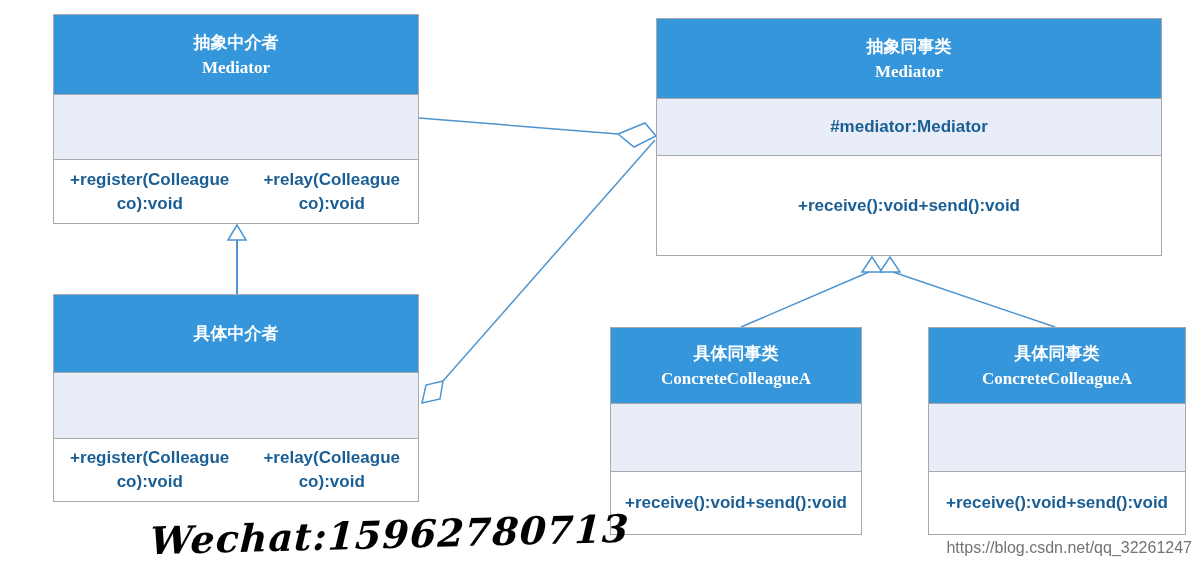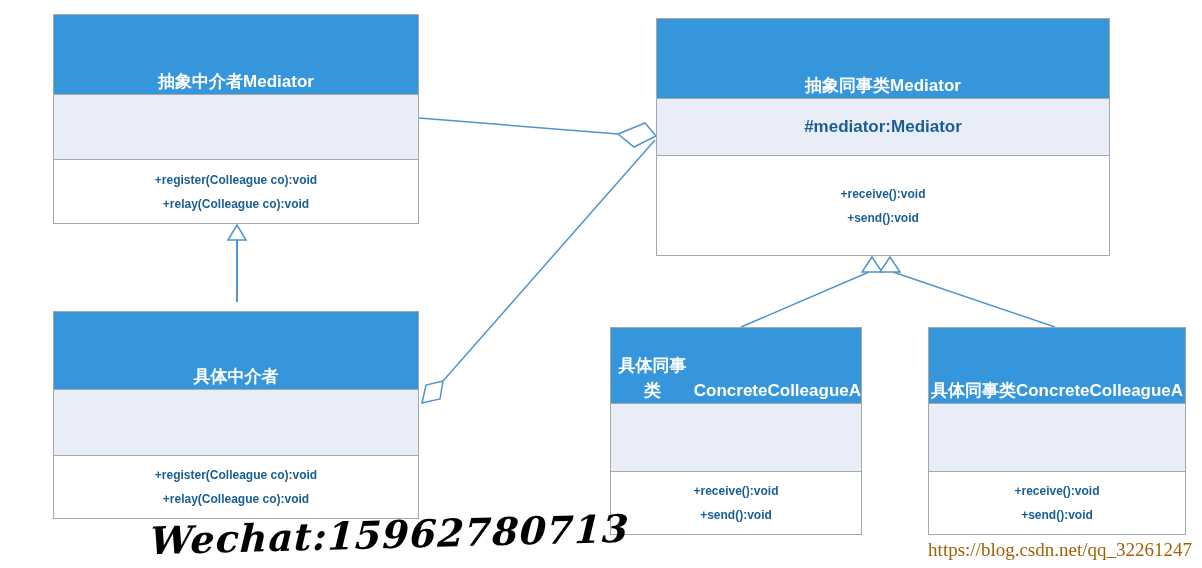--- a/index.html
+++ b/index.html
@@ -25,72 +25,72 @@
     display: flex;
     flex-direction: column;
   }
   .cls-hdr {
     background: #3596db;
     color: #ffffff;
     font-weight: bold;
     font-size: 17px;
     line-height: 25px;
     display: flex;
-    flex-direction: row;
+    flex-direction: column;
     justify-content: center;
-    align-items: flex-end;
+    align-items: center;
     text-align: center;
     border-bottom: 1px solid #a8a8a8;
+    font-family: Liberation Serif, serif;
   }
   .cls-fields {
     background: #e9edf8;
     border-bottom: 1px solid #a8a8a8;
     display: flex;
     flex-direction: column;
     justify-content: center;
     align-items: center;
     color: #1a5e94;
     font-weight: bold;
     font-size: 17px;
     line-height: 24px;
     text-align: center;
   }
   .cls-methods {
     background: #ffffff;
     display: flex;
-    flex-direction: column;
+    flex-direction: row;
     justify-content: center;
     align-items: center;
     color: #1a5e94;
     font-weight: bold;
-    font-size: 12px;
+    font-size: 17px;
     line-height: 24px;
     text-align: center;
   }
   .wm-hand {
     position: absolute;
     left: 150px;
     top: 512px;
     font-family: "DejaVu Serif", serif;
     font-style: italic;
     font-weight: bold;
     font-size: 38px;
     letter-spacing: 1px;
     color: #000000;
     transform: rotate(-1.5deg) skewX(-4deg);
     white-space: nowrap;
   }
   .wm-url {
     position: absolute;
     right: 10px;
     top: 539px;
-    font-size: 19px;
-    color: #a16207;
+    font-size: 16px;
+    color: #737373;
     white-space: nowrap;
-    font-family: Liberation Serif, serif;
   }
   svg line, svg polygon { vector-effect: non-scaling-stroke; }
 </style>
 </head>
 <body>
 
 <div id="canvas">
 
   <svg id="connectors" width="1202" height="568" viewBox="0 0 1202 568">
 
@@ -125,35 +125,35 @@
       <div>抽象中介者</div>
       <div>Mediator</div>
     </div>
     <div class="cls-fields" style="height:65px"></div>
     <div class="cls-methods" style="height:63px">
       <div>+register(Colleague co):void</div>
       <div>+relay(Colleague co):void</div>
     </div>
   </div>
 
-  <div class="class-box" style="left:656px;top:18px;width:454px;height:238px">
+  <div class="class-box" style="left:656px;top:18px;width:506px;height:238px">
     <div class="cls-hdr" style="height:80px">
       <div>抽象同事类</div>
       <div>Mediator</div>
     </div>
     <div class="cls-fields" style="height:57px">
       <div>#mediator:Mediator</div>
     </div>
     <div class="cls-methods" style="height:99px">
       <div>+receive():void</div>
       <div>+send():void</div>
     </div>
   </div>
 
-  <div class="class-box" style="left:53px;top:311px;width:366px;height:208px">
+  <div class="class-box" style="left:53px;top:294px;width:366px;height:208px">
     <div class="cls-hdr" style="height:78px">
       <div>具体中介者</div>
     </div>
     <div class="cls-fields" style="height:66px"></div>
     <div class="cls-methods" style="height:62px">
       <div>+register(Colleague co):void</div>
       <div>+relay(Colleague co):void</div>
     </div>
   </div>
 

